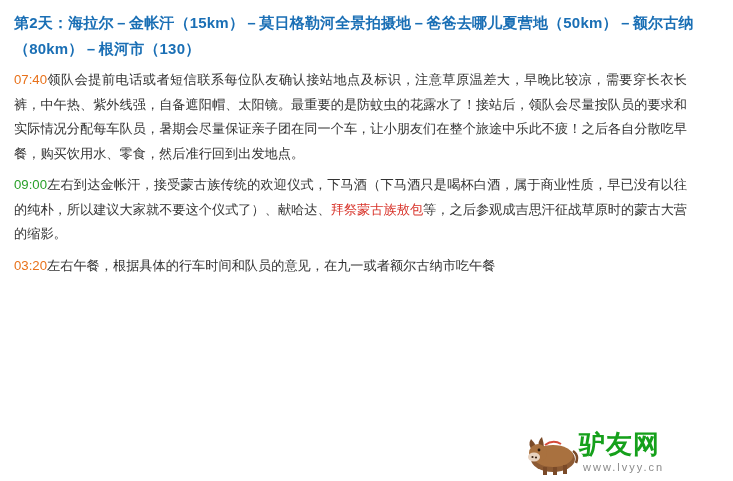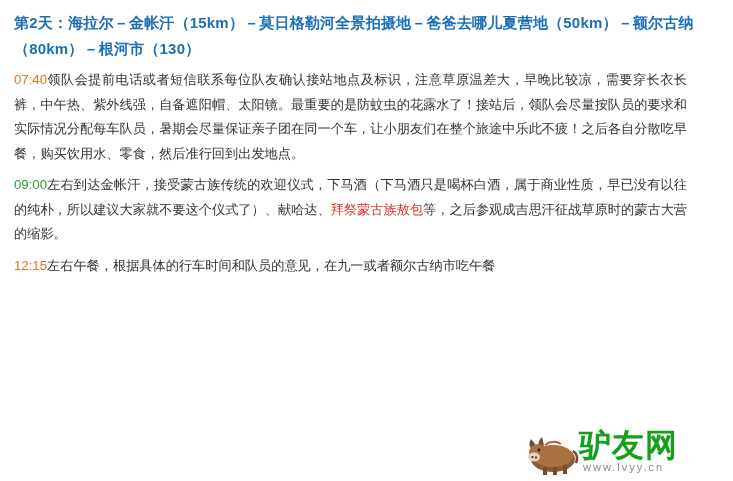--- a/index.html
+++ b/index.html
@@ -62,21 +62,21 @@
     position: absolute;
     left: 0;
     top: 6px;
     width: 56px;
     height: 46px;
   }
   .wm-text {
     position: absolute;
     left: 56px;
     top: 6px;
-    font-size: 32px;
+    font-size: 26px;
     font-weight: bold;
     color: #15a01b;
     line-height: 32px;
     letter-spacing: 1px;
     text-shadow: 1px 1px 0 #ffffff;
     font-family: Liberation Serif, serif;
   }
   .wm-url {
     position: absolute;
     left: 60px;
@@ -87,21 +87,21 @@
   }
 </style>
 </head>
 <body>
 
 <div class="page">
   <div class="title">第2天：海拉尔－金帐汗（15km）－莫日格勒河全景拍摄地－爸爸去哪儿夏营地（50km）－额尔古纳（80km）－根河市（130）</div>
   <div id="body-container">
       <div class="para"><span class="time" style="color: rgb(232, 113, 26);">07:40</span><span>领队会提前电话或者短信联系每位队友确认接站地点及标识，注意草原温差大，早晚比较凉，需要穿长衣长裤，中午热、紫外线强，自备遮阳帽、太阳镜。最重要的是防蚊虫的花露水了！接站后，领队会尽量按队员的要求和实际情况分配每车队员，暑期会尽量保证亲子团在同一个车，让小朋友们在整个旅途中乐此不疲！之后各自分散吃早餐，购买饮用水、零食，然后准行回到出发地点。</span></div>
       <div class="para"><span class="time" style="color: rgb(42, 160, 42);">09:00</span><span>左右到达金帐汗，接受蒙古族传统的欢迎仪式，下马酒（下马酒只是喝杯白酒，属于商业性质，早已没有以往的纯朴，所以建议大家就不要这个仪式了）、献哈达、</span><span class="hl-red">拜祭蒙古族敖包</span><span>等，之后参观成吉思汗征战草原时的蒙古大营的缩影。</span></div>
-      <div class="para"><span class="time" style="color: rgb(232, 113, 26);">12:15</span><span>左右午餐，根据具体的行车时间和队员的意见，在九一或者额尔古纳市吃午餐</span></div>
+      <div class="para"><span class="time" style="color: rgb(232, 113, 26);">03:20</span><span>左右午餐，根据具体的行车时间和队员的意见，在九一或者额尔古纳市吃午餐</span></div>
     </div>
 
   <div class="watermark">
     <svg class="wm-donkey" viewBox="0 0 56 46">
       <ellipse cx="30" cy="30" rx="22" ry="13" fill="#8c5a33"></ellipse>
       <ellipse cx="30" cy="27" rx="20" ry="11" fill="#a9713f"></ellipse>
       <path d="M10 22 Q4 16 8 10 Q12 14 14 19 Z" fill="#7a4a28"></path>
       <path d="M16 20 Q14 12 19 8 Q21 14 21 20 Z" fill="#7a4a28"></path>
       <circle cx="15" cy="24" r="9" fill="#a9713f"></circle>
       <ellipse cx="11" cy="28" rx="6" ry="4.5" fill="#e8d3c0"></ellipse>

